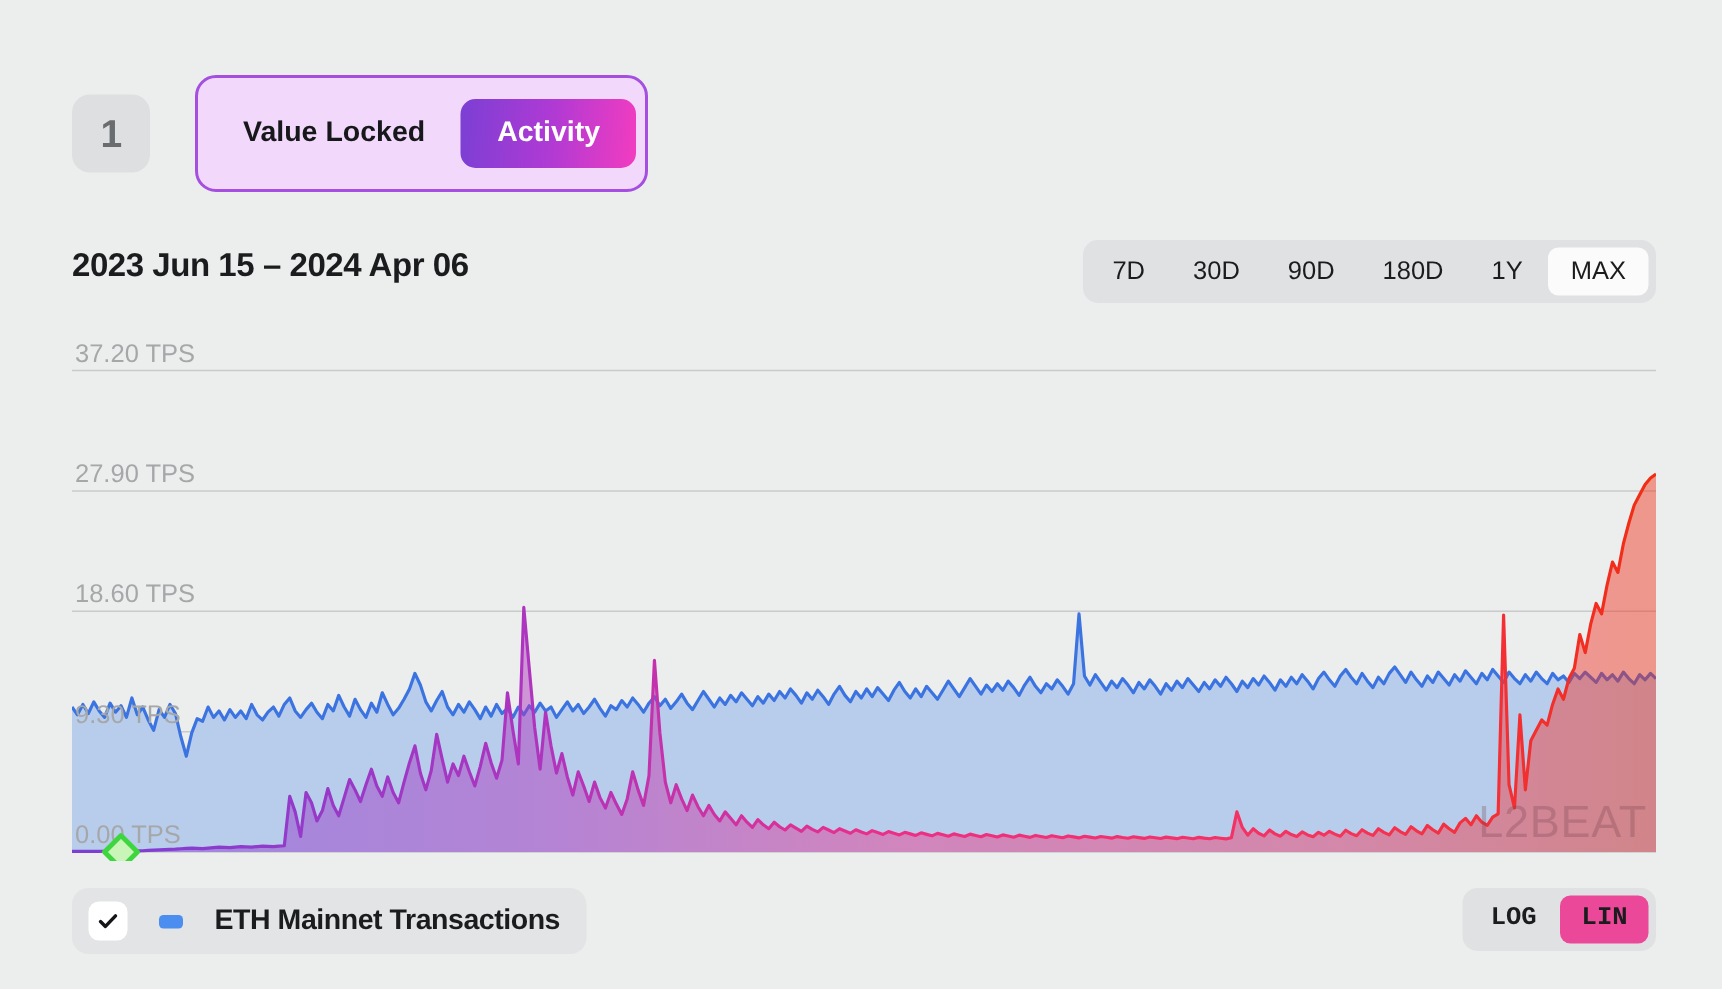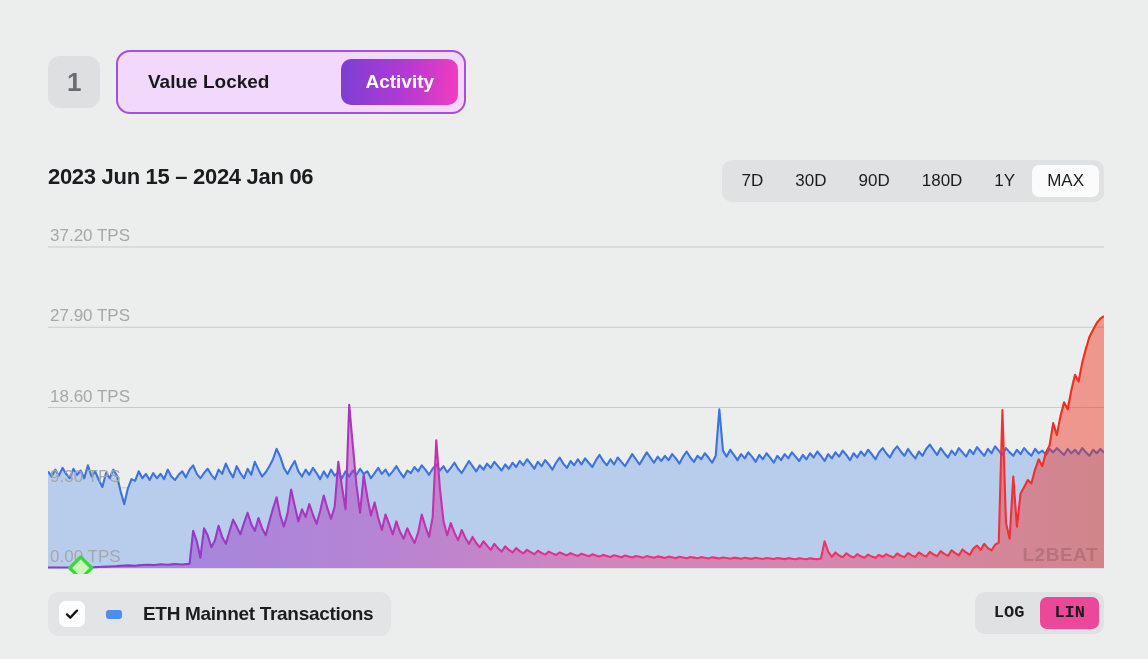--- a/index.html
+++ b/index.html
@@ -42,30 +42,29 @@
     margin-left: 22px;
     font-size: 49px;
     font-weight: 800;
     color: #1b1c1e;
     letter-spacing: -1.6px;
     line-height: 1;
   }
 
   
   .scope-toggle {
-    margin-left: 16px;
+    margin-left: 30px;
     display: flex;
     align-items: center;
     background: #f2d9fc;
     border: 2px solid #a54fe0;
     border-radius: 14px;
     padding: 6px;
-    height: 64px;
+    height: 78px;
     box-sizing: border-box;
-    gap: 48px;
   }
   .scope-tab {
     border: none;
     background: transparent;
     font-family: inherit;
     font-size: 19px;
     font-weight: 700;
     color: #17181a;
     padding: 0 24px;
     height: 46px;
@@ -133,22 +132,22 @@
   .ytick-text {
     font-family: "Liberation Sans", sans-serif;
     font-size: 17px;
     fill: #a6a7a9;
     font-weight: 400;
   }
   .watermark {
     position: absolute;
     right: 6px;
     bottom: 8px;
-    font-size: 19px;
-    font-weight: 700;
+    font-size: 30px;
+    font-weight: 400;
     color: rgba(120,70,80,0.30);
     letter-spacing: 0.5px;
     pointer-events: none;
     user-select: none;
     font-family: "Liberation Sans", sans-serif;
     margin-left: 24px;
   }
 
   
   .legend-chip {
@@ -217,21 +216,21 @@
 
 <div class="header-row">
   <div class="index-badge">1</div>
 
   <div class="scope-toggle">
     <button class="scope-tab">Value Locked</button>
     <button class="scope-tab active">Activity</button>
   </div>
 </div>
 
-<div class="daterange-label">2023 Jun 15 – 2024 Jan 06</div>
+<div class="daterange-label">2023 Jun 15 – 2024 Apr 06</div>
 
 <div class="range-group">
   <button class="range-pill">7D</button>
   <button class="range-pill">30D</button>
   <button class="range-pill">90D</button>
   <button class="range-pill">180D</button>
   <button class="range-pill">1Y</button>
   <button class="range-pill active">MAX</button>
 </div>
 

